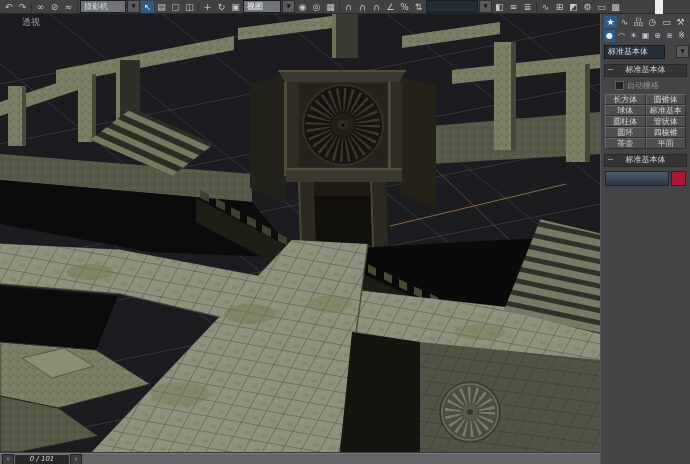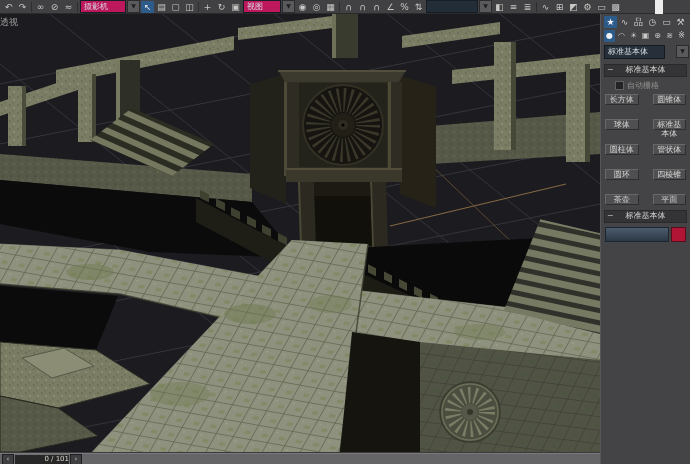--- a/index.html
+++ b/index.html
@@ -5,63 +5,63 @@
   html,body{margin:0;padding:0;background:#222;}
   .app{position:relative;width:690px;height:464px;background:#3e3e40;overflow:hidden;
        font-family:"DejaVu Sans",sans-serif;-webkit-font-smoothing:antialiased;}
   
   .toolbar{position:absolute;left:0;top:0;width:690px;height:14px;background:#414143;
            border-bottom:1px solid #2a2a2c;display:flex;align-items:center;gap:1px;padding:0 2px;box-sizing:border-box;}
   .tbi{display:inline-block;width:13px;height:12px;font-size:9px;line-height:12px;text-align:center;
        color:#c7c7c5;cursor:default;border-radius:1px;flex:0 0 auto;}
   .tbi.active{background:#2d5c8a;color:#eaeef2;}
   .tb-sep{width:1px;height:10px;background:#2e2e30;margin:0 1px;flex:0 0 auto;}
-  .tb-dd{height:11px;background:#be185d;border:1px solid #161d26;color:#d4dae0;font-size:8px;
+  .tb-dd{height:11px;background:#737373;border:1px solid #161d26;color:#d4dae0;font-size:8px;
          line-height:9px;padding:0 3px;display:flex;align-items:center;flex:0 0 auto;}
   .tb-dd.filter{width:38px;}
-  .tb-dd.coord{width:30px;}
+  .tb-dd.coord{width:30px;font-weight:bold;}
   .tb-dd.named{width:44px;background:#232d38;}
   .dd-btn{width:11px;height:11px;background:#5a5a5c;border:1px solid #2c2c2e;color:#1d1d1d;
           font-size:6px;line-height:10px;text-align:center;flex:0 0 auto;}
   .white-mark{position:absolute;left:655px;top:0;width:8px;height:15px;background:#ececec;}
   
   .viewport{position:absolute;left:0;top:14px;width:600px;height:438px;background:#1c1c20;}
-  .vp-label{position:absolute;left:0;top:2px;font-size:9px;color:#9a9a9a;z-index:2;}
+  .vp-label{position:absolute;left:22px;top:2px;font-size:9px;color:#9a9a9a;z-index:2;}
   
   .panel{position:absolute;left:600px;top:14px;width:90px;height:450px;background:#444446;
          border-left:1px solid #565658;box-sizing:border-box;}
   .tabs{display:flex;gap:1px;padding:2px 2px 0 3px;}
   .tab{width:13px;height:12px;font-size:9px;line-height:12px;text-align:center;color:#c9c9c7;border-radius:1px;}
   .subtabs{display:flex;gap:1px;padding:2px 2px 0 3px;}
   .subtabs .tab{width:11px;font-size:8px;}
   .tab.active{background:#2d5c8a;color:#eef2f6;}
   .dd-row{display:flex;margin:3px 1px 0 3px;gap:11px;}
   .cat-field{flex:1;height:12px;background:#262f3a;border:1px solid #141a22;color:#d8dee4;
              font-size:8px;line-height:11px;padding:0 3px;}
   .rollout-h{margin:5px 3px 0 3px;height:11px;background:#343436;border:1px solid #29292b;
              color:#d5d5d3;font-size:8px;text-align:center;line-height:10px;position:relative;}
   .rollout-h .minus{position:absolute;left:2px;top:0;font-size:8px;color:#bdbdbd;}
   .autogrid{display:flex;align-items:center;gap:3px;margin:3px 8px 0 14px;color:#8f8f8d;font-size:8px;}
   .cb{width:7px;height:7px;background:#232325;border:1px solid #606062;}
-  .obj-grid{display:grid;grid-template-columns:1fr 1fr;gap:14px;margin:3px 4px 0 4px;}
+  .obj-grid{display:grid;grid-template-columns:1fr 1fr;gap:0;margin:3px 4px 0 4px;}
   .obj-btn{height:11px;background:#4f4f52;border:1px solid #2d2d2f;border-top-color:#68686a;border-left-color:#68686a;
            color:#d4d4d2;font-size:8px;line-height:9px;text-align:center;padding:0;border-radius:1px;
            font-family:"DejaVu Sans",sans-serif;}
   .name-row{display:flex;gap:2px;margin:4px 4px 0 4px;}
   .name-field{flex:1;height:13px;background:linear-gradient(#4c5c6e,#2b3844);border:1px solid #1d2530;}
   .swatch{width:13px;height:13px;background:#b01536;border:1px solid #590c1d;}
   
   .timeline{position:absolute;left:0;top:452px;width:600px;height:12px;background:#3a3a3c;}
   .tl-track{position:absolute;left:0;top:1px;width:600px;height:10px;background:#656567;border-top:1px solid #7a7a7c;}
   .tl-btn{position:absolute;top:2px;width:10px;height:9px;background:#3f3f41;border:1px solid #1f1f21;
           color:#cfcfcd;font-size:7px;line-height:8px;text-align:center;}
   .tl-prev{left:2px;}
   .tl-next{left:70px;}
   .tl-handle{position:absolute;left:14px;top:2px;width:54px;height:9px;background:#272727;border:1px solid #6f6f71;
-             color:#dcd8cc;font-size:7px;line-height:8px;text-align:right;}
+             color:#dcd8cc;font-size:7px;line-height:8px;text-align:center;font-style:italic;}
 </style>
 </head>
 <body>
 
 <div class="app">
 
   <div class="toolbar">
     <span class="tbi">↶</span>
       <span class="tbi">↷</span>
     <span class="tb-sep"></span>

